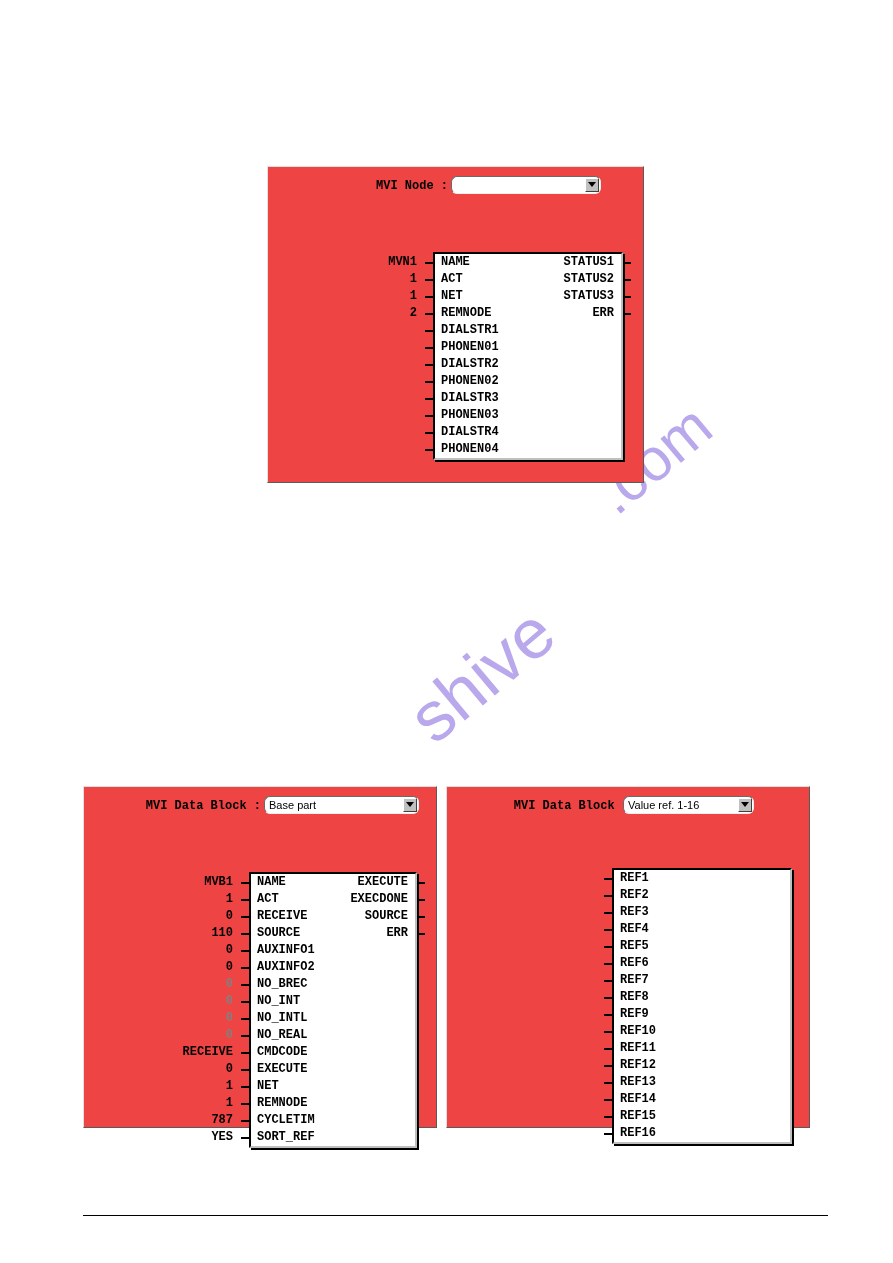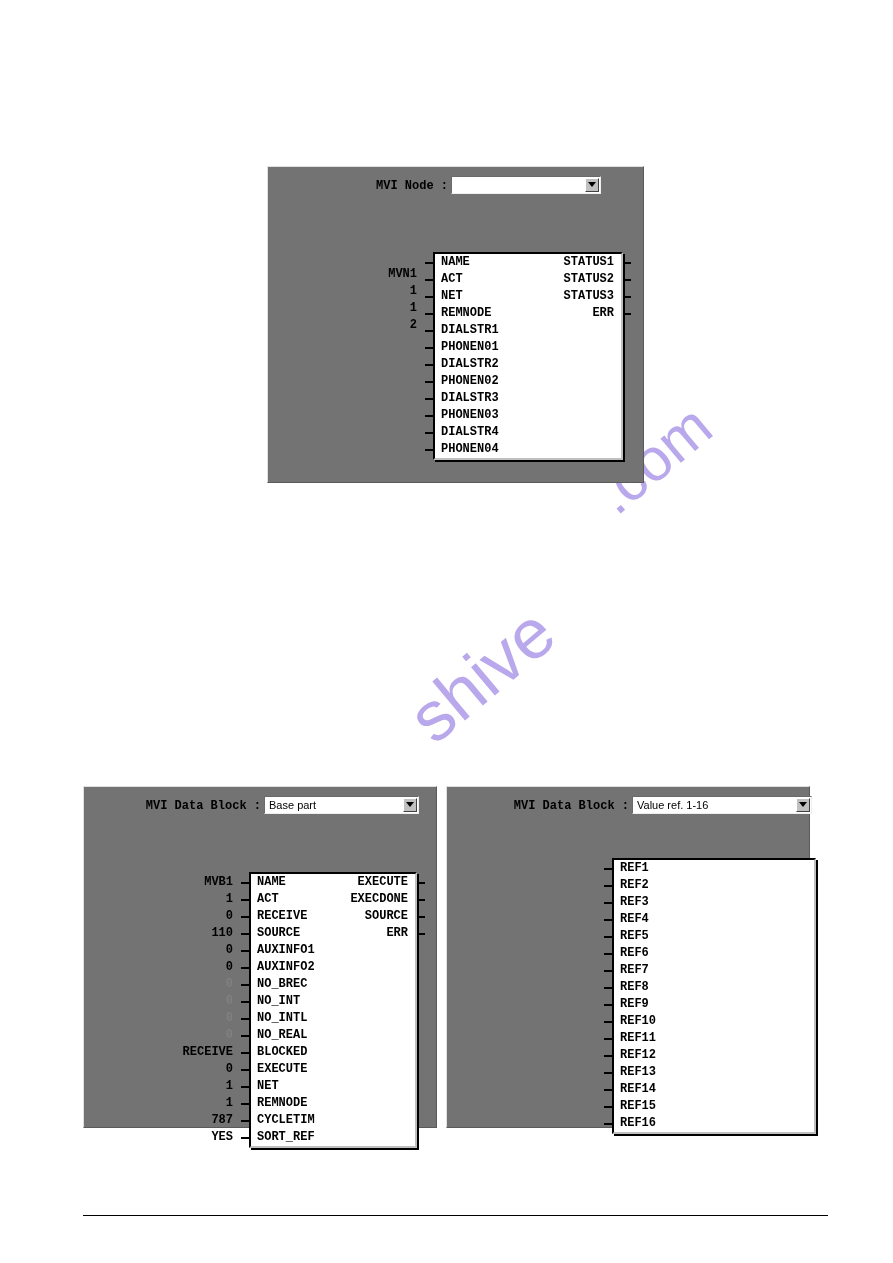--- a/index.html
+++ b/index.html
@@ -12,21 +12,21 @@
     color: #000;
     font-weight: bold;
   }
   .page {
     position: relative;
     width: 893px;
     height: 1263px;
   }
   .panel {
     position: absolute;
-    background: #737373;
+    background: #ef4444;
     border-top: 1px solid #e0e0e0;
     border-left: 1px solid #e0e0e0;
     border-right: 1px solid #5a5a5a;
     border-bottom: 1px solid #5a5a5a;
     text-decoration: underline;
   }
   .panel-top { top: 166px; left: 267px; width: 375px; height: 315px; }
   .panel-left { top: 786px; left: 83px; width: 352px; height: 340px; }
   .panel-right { top: 786px; left: 446px; width: 362px; height: 340px; }
 
@@ -45,24 +45,25 @@
     border-left: 1px solid #6a6a6a;
     border-right: 1px solid #eee;
     border-bottom: 1px solid #eee;
     font-family: Arial, sans-serif;
     font-weight: normal;
     font-size: 11px;
     line-height: 16px;
     padding-left: 4px;
     padding-right: 18px;
     box-sizing: border-box;
+    border-radius: 6px;
   }
   .panel-top .dropdown { left: 183px; width: 150px; }
   .panel-left .dropdown { left: 180px; width: 155px; }
-  .panel-right .dropdown { left: 185px; width: 180px; }
+  .panel-right .dropdown { left: 176px; width: 131px; }
 
   .dropdown .dd-btn {
     position: absolute;
     right: 1px; top: 1px;
     width: 14px; height: 14px;
     background: #c0c0c0;
     border-top: 1px solid #fff;
     border-left: 1px solid #fff;
     border-right: 1px solid #404040;
     border-bottom: 1px solid #404040;
@@ -77,21 +78,21 @@
     background: #fff;
     border-top: 2px solid #000;
     border-left: 2px solid #000;
     border-right: 2px solid #bfbfbf;
     border-bottom: 2px solid #bfbfbf;
     box-shadow: 2px 2px 0 #000;
     box-sizing: border-box;
   }
   .panel-top .fb  { top: 45px;  left: 165px; width: 190px; }
   .panel-left .fb { top: 45px;  left: 165px; width: 168px; }
-  .panel-right .fb{ top: 31px;  left: 165px; width: 204px; }
+  .panel-right .fb{ top: 41px;  left: 165px; width: 180px; }
 
   .port-row {
     position: relative;
     height: 17px;
     line-height: 17px;
   }
   .port-left {
     position: absolute;
     left: 6px;
   }
@@ -109,21 +110,21 @@
     position: absolute;
     right: -10px; top: 8px;
     width: 8px; height: 2px;
     background: #000;
   }
   .val {
     position: absolute;
     top: 0;
     text-align: right;
   }
-  .panel-top .val  { left: -150px; width: 132px; margin-top: 12px; }
+  .panel-top .val  { left: -150px; width: 132px; }
   .panel-left .val { left: -150px; width: 132px; }
 
   .gray { color: #808080; }
 
   .hr {
     position: absolute;
     left: 83px; right: 65px;
     top: 1215px;
     border-top: 1px solid #000;
     height: 0;
@@ -293,21 +294,21 @@
             <span class="port-left">NO_INTL</span>
             <span class="val gray">0</span>
           </div>
           <div class="port-row">
             <span class="tick-l"></span>
             <span class="port-left">NO_REAL</span>
             <span class="val gray">0</span>
           </div>
           <div class="port-row">
             <span class="tick-l"></span>
-            <span class="port-left">BLOCKED</span>
+            <span class="port-left">CMDCODE</span>
             <span class="val">RECEIVE</span>
           </div>
           <div class="port-row">
             <span class="tick-l"></span>
             <span class="port-left">EXECUTE</span>
             <span class="val">0</span>
           </div>
           <div class="port-row">
             <span class="tick-l"></span>
             <span class="port-left">NET</span>

